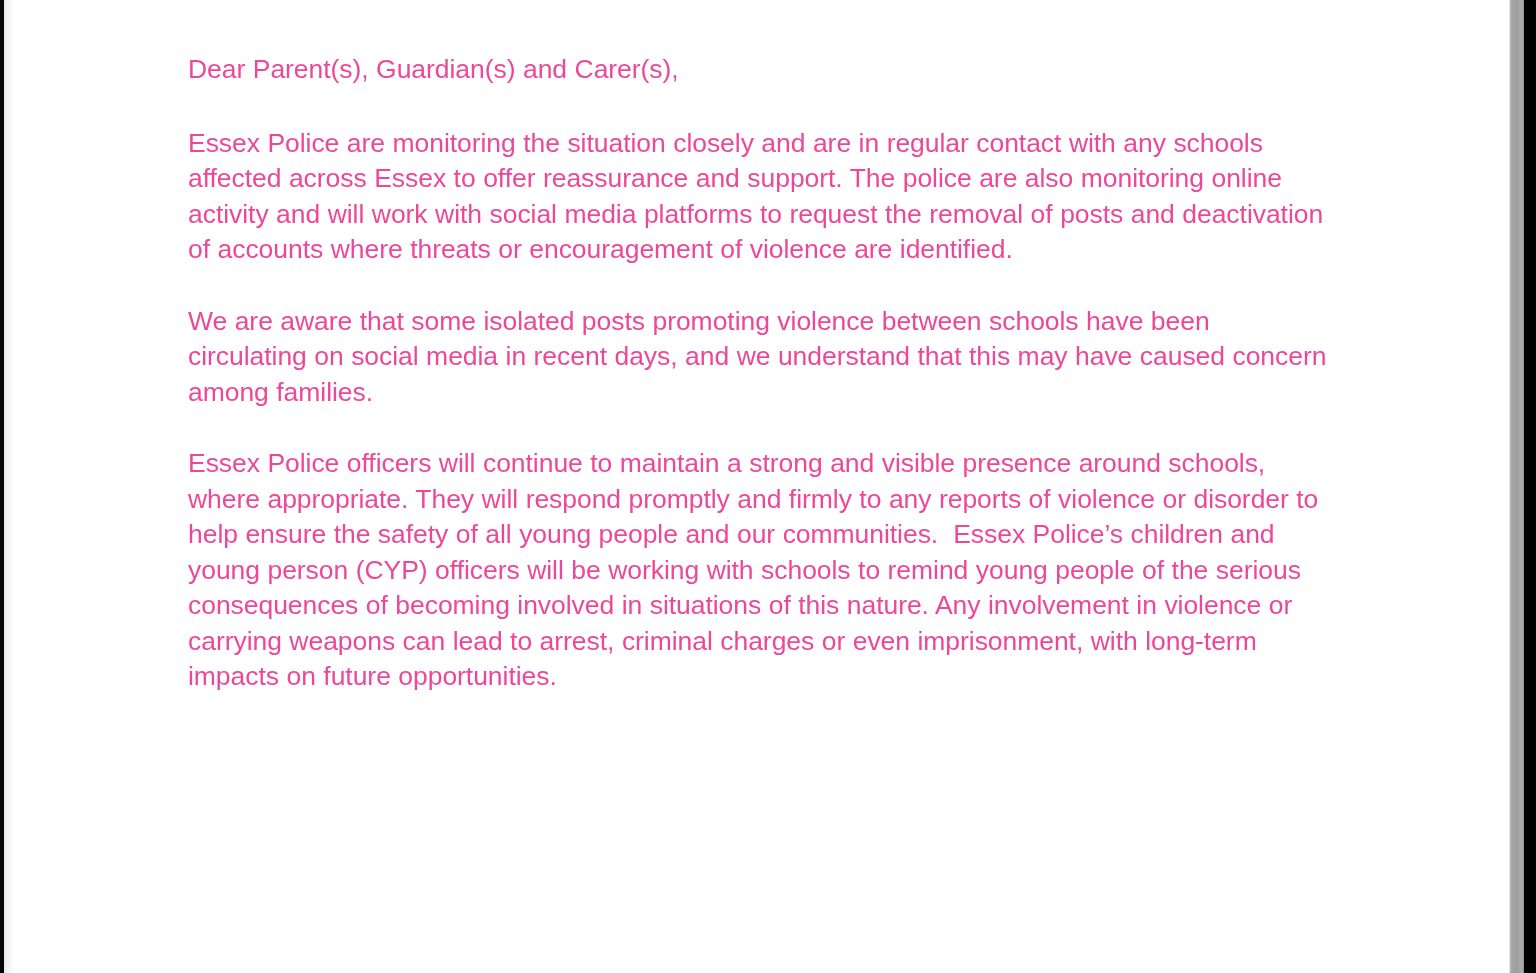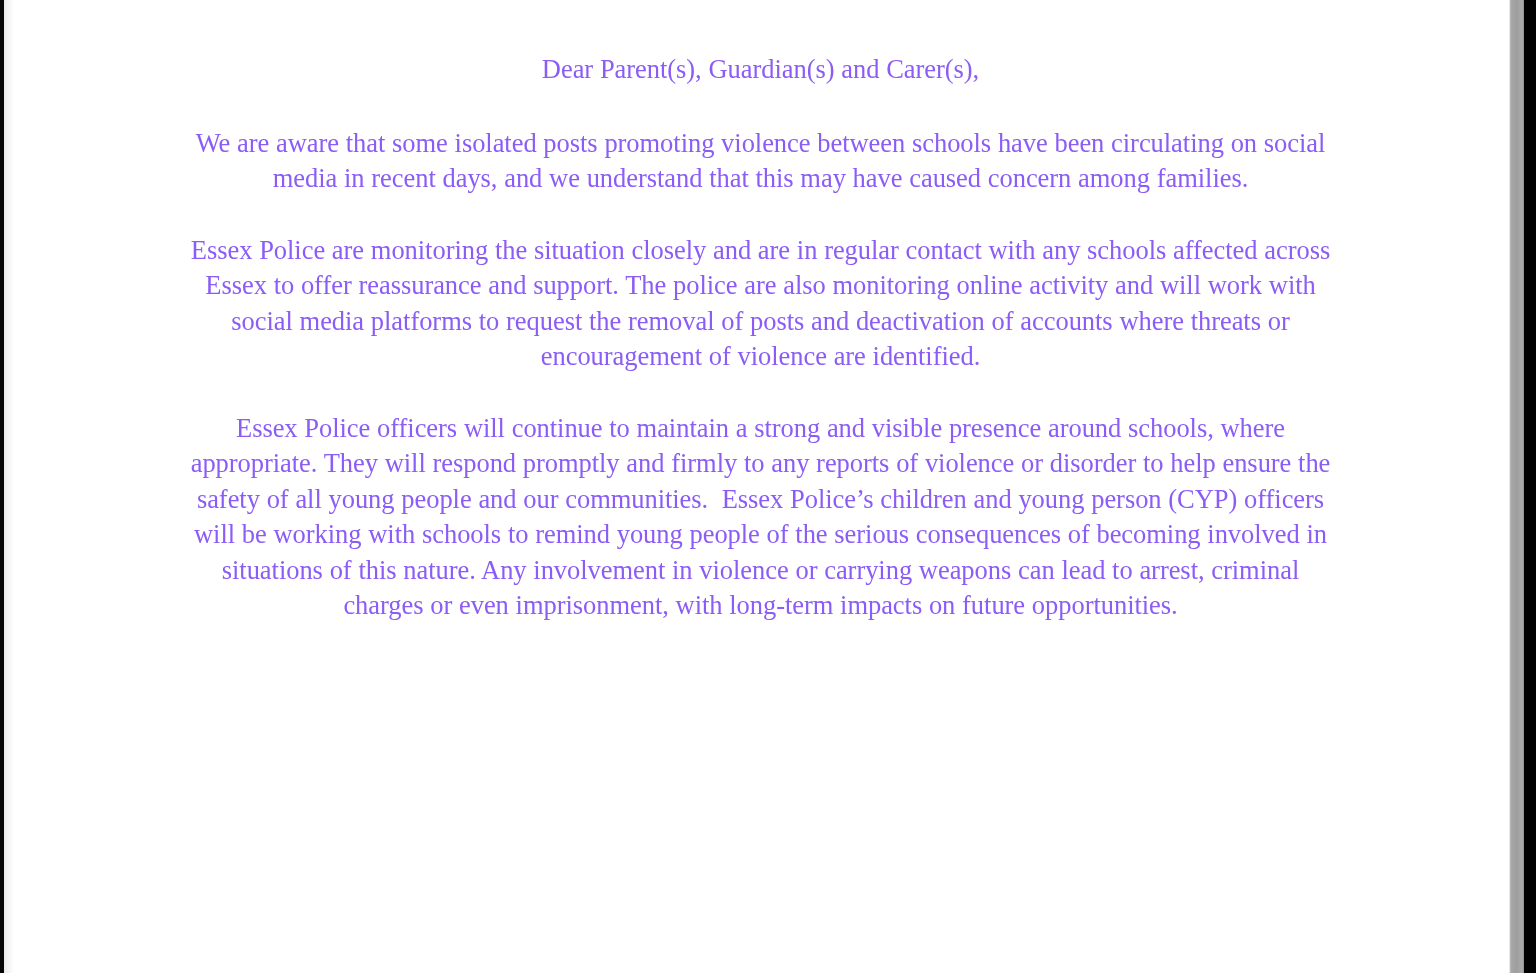--- a/index.html
+++ b/index.html
@@ -61,27 +61,27 @@
 
   .letter {
     position: absolute;
     left: 188px;
     top: 52px;
     width: 1145px;
   }
 
   .letter p {
     margin: 0 0 36px 0;
-    color: #8b5cf6;
-    font-family: Liberation Serif, serif;
+    color: #ec4899;
+    font-family: Liberation Sans, sans-serif;
     font-size: 26.5px;
     line-height: 35.5px;
     letter-spacing: -0.05px;
     word-spacing: 0.2px;
-    text-align: center;
+    text-align: left;
     white-space: pre-wrap;
   }
 
   .letter p.salutation {
     margin-bottom: 38px;
   }
 
   .letter p:last-child {
     margin-bottom: 0;
   }
@@ -90,23 +90,23 @@
 <body>
 
 <div class="page">
 
   <div class="edge-left"></div>
   <div class="edge-left-shade"></div>
 
   <div class="letter">
     <p class="salutation">Dear Parent(s), Guardian(s) and Carer(s),</p>
 
+    <p>Essex Police are monitoring the situation closely and are in regular contact with any schools affected across Essex to offer reassurance and support. The police are also monitoring online activity and will work with social media platforms to request the removal of posts and deactivation of accounts where threats or encouragement of violence are identified.</p>
+
     <p>We are aware that some isolated posts promoting violence between schools have been circulating on social media in recent days, and we understand that this may have caused concern among families.</p>
-
-    <p>Essex Police are monitoring the situation closely and are in regular contact with any schools affected across Essex to offer reassurance and support. The police are also monitoring online activity and will work with social media platforms to request the removal of posts and deactivation of accounts where threats or encouragement of violence are identified.</p>
 
     <p>Essex Police officers will continue to maintain a strong and visible presence around schools, where appropriate. They will respond promptly and firmly to any reports of violence or disorder to help ensure the safety of all young people and our communities.  Essex Police’s children and young person (CYP) officers will be working with schools to remind young people of the serious consequences of becoming involved in situations of this nature. Any involvement in violence or carrying weapons can lead to arrest, criminal charges or even imprisonment, with long-term impacts on future opportunities.</p>
 
   </div>
 
   <div class="edge-right-grey"></div>
   <div class="edge-right-black"></div>
 
 </div>
 

